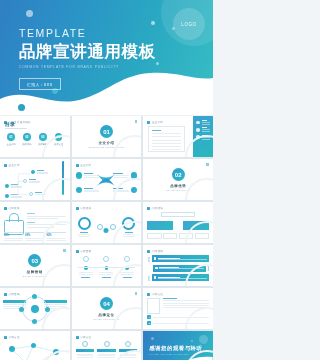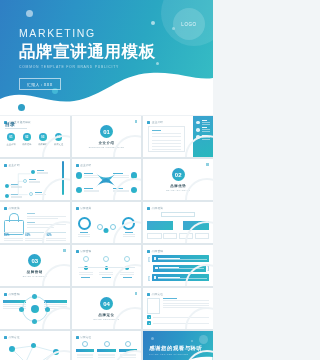--- a/index.html
+++ b/index.html
@@ -206,21 +206,21 @@
     <div class="hero-dot d1"></div>
     <div class="hero-dot d3"></div>
     <div class="hero-dot d4"></div>
     <div class="hero-dot d6"></div>
 
     <div class="logo-circle">
       <span>LOGO</span>
     </div>
 
     <div class="hero-text">
-      <div class="biz">MARKETING</div>
+      <div class="biz">TEMPLATE</div>
       <div class="main-title">品牌宣讲通用模板</div>
       <div class="sub-en">COMMON TEMPLATE FOR BRAND PUBLICITY</div>
       <div class="presenter">汇报人：XXX</div>
     </div>
 
     <svg class="hero-wave" viewBox="0 0 213 46" preserveAspectRatio="none">
       <path d="M0,30 C25,18 48,36 74,32 C104,27 118,6 150,4 C178,2 196,12 213,9 L213,46 L0,46 Z" fill="#ffffff"></path>
       <path d="M0,38 C30,28 52,42 82,39 C112,36 130,20 160,18 C186,16 200,24 213,21 L213,46 L0,46 Z" fill="#ffffff" opacity=".85"></path>
     </svg>
     <div class="hero-dot d2"></div>

